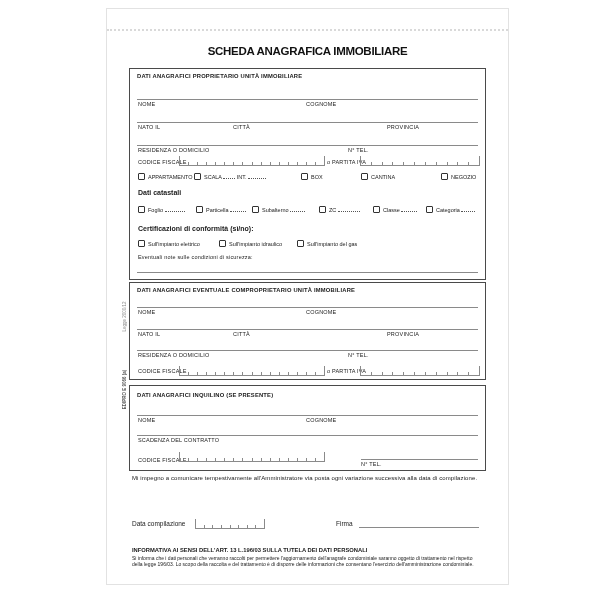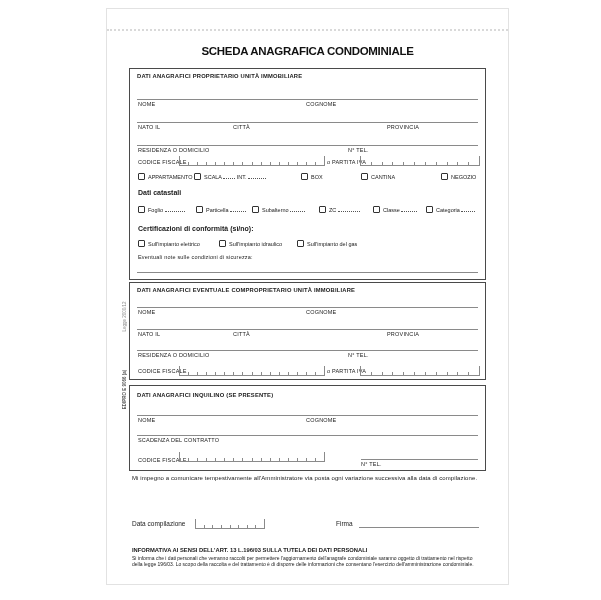--- a/index.html
+++ b/index.html
@@ -31,21 +31,21 @@
   .smalltext{position:absolute;font-size:6px;letter-spacing:.1px;color:#222;white-space:nowrap;}
   .biglbl{position:absolute;font-size:6.5px;color:#222;white-space:nowrap;}
   .privacy-title{position:absolute;font-size:5.8px;font-weight:bold;white-space:nowrap;}
   .privacy-body{position:absolute;font-size:5px;line-height:6px;color:#222;width:352px;}
 </style>
 </head>
 <body>
 
 <div class="sheet">
   <div class="perf"></div>
-  <div class="title">SCHEDA ANAGRAFICA CONDOMINIALE</div>
+  <div class="title">SCHEDA ANAGRAFICA IMMOBILIARE</div>
 
   <span class="side" style="left:-18px;top:305px;">Legge 2000/12</span>
   <span class="side" style="left:-18px;top:378px;font-weight:bold;color:#555;">EDIPRO  E 9066 (a)</span>
 
   <div class="box" style="top:59px;height:210px;">
     <div class="hdr">DATI ANAGRAFICI PROPRIETARIO UNITÀ IMMOBILIARE</div>
 
     <div class="rule" style="left:7px;width:341px;top:30px;"></div>
     <span class="lbl" style="left:8px;top:32px;">NOME</span>
     <span class="lbl" style="left:176px;top:32px;">COGNOME</span>

